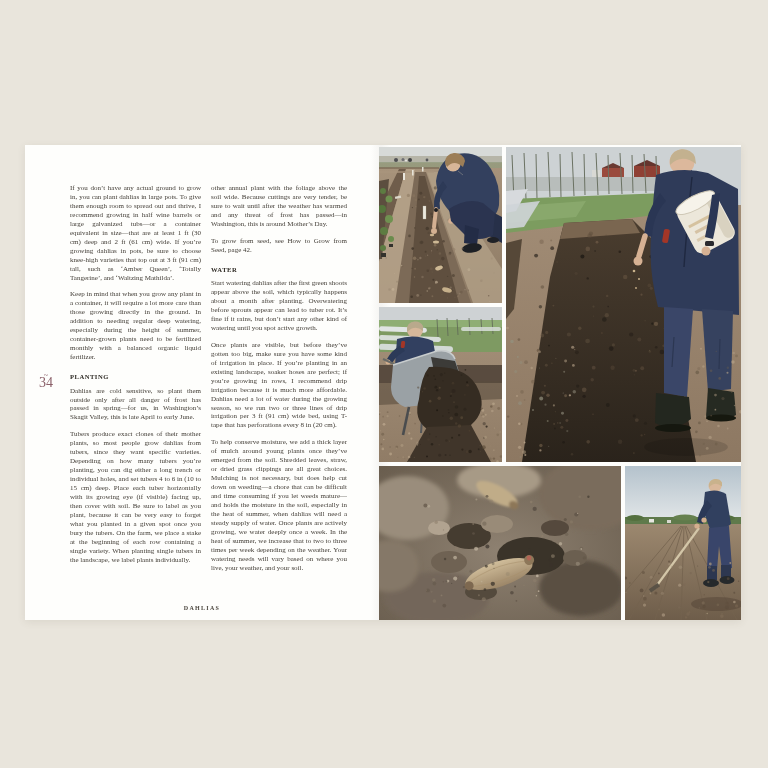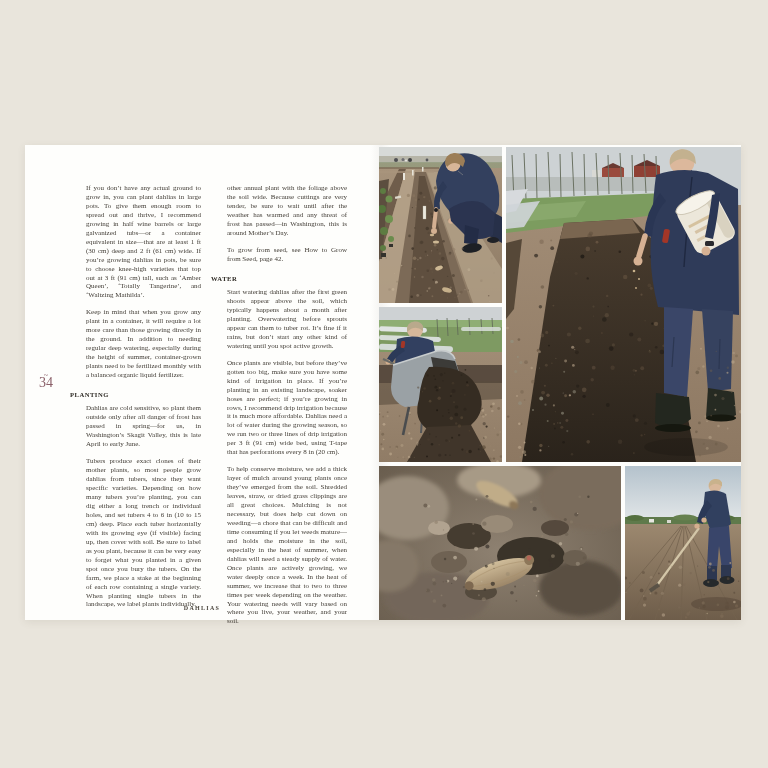--- a/index.html
+++ b/index.html
@@ -22,21 +22,21 @@
   }
   .col{
     position:absolute;top:39px;
     font-size:7px;line-height:1.28;
     color:#413c35;
     text-align:justify;
     hyphens:auto;-webkit-hyphens:auto;
   }
   .col1{left:45px;width:131px;}
   .col2{left:186px;width:136px;}
-  .col p{margin:0 0 8px 16px;}
+  .col p{margin:0 0 8px 0;}
   .col h3{
     margin:11px 0 5px 0;
     font-size:6.6px;font-weight:bold;
     letter-spacing:0.5px;color:#2e2a24;
   }
   .folio{
     position:absolute;left:9px;top:228px;width:24px;
     text-align:center;color:#8a5f68;
   }
   .folio .orn{display:block;font-size:8px;line-height:5px;font-style:italic;}
@@ -73,21 +73,21 @@
       <p>Keep in mind that when you grow any plant in a container, it will require a lot more care than those growing directly in the ground. In addition to needing regular deep watering, especially during the height of summer, container-grown plants need to be fertilized monthly with a balanced organic liquid fertilizer.</p>
       <h3>PLANTING</h3>
       <p>Dahlias are cold sensitive, so plant them outside only after all danger of frost has passed in spring—for us, in Washington’s Skagit Valley, this is late April to early June.</p>
       <p>Tubers produce exact clones of their mother plants, so most people grow dahlias from tubers, since they want specific varieties. Depending on how many tubers you’re planting, you can dig either a long trench or individual holes, and set tubers 4 to 6 in (10 to 15 cm) deep. Place each tuber horizontally with its growing eye (if visible) facing up, then cover with soil. Be sure to label as you plant, because it can be very easy to forget what you planted in a given spot once you bury the tubers. On the farm, we place a stake at the beginning of each row containing a single variety. When planting single tubers in the landscape, we label plants individually.</p>
     </div>
 
     <div class="col col2">
       <p>other annual plant with the foliage above the soil wide. Because cuttings are very tender, be sure to wait until after the weather has warmed and any threat of frost has passed—in Washington, this is around Mother’s Day.</p>
       <p>To grow from seed, see How to Grow from Seed, page 42.</p>
       <h3>WATER</h3>
-      <p>Start watering dahlias after the first green shoots appear above the soil, which typically happens about a month after planting. Overwatering before sprouts appear can them to tuber rot. It’s fine if it rains, but don’t start any other kind of watering until you spot active growth.</p>
+      <p>Start watering dahlias after the first green shoots appear above the soil, which typically happens about a month after planting. Overwatering before sprouts appear can lead to tuber rot. It’s fine if it rains, but don’t start any other kind of watering until you spot active growth.</p>
       <p>Once plants are visible, but before they’ve gotten too big, make sure you have some kind of irrigation in place. If you’re planting in an existing landscape, soaker hoses are perfect; if you’re growing in rows, I recommend drip irrigation because it is much more affordable. Dahlias need a lot of water during the growing season, so we run two or three lines of drip irrigation per 3 ft (91 cm) wide bed, using T-tape that has perforations every 8 in (20 cm).</p>
       <p>To help conserve moisture, we add a thick layer of mulch around young plants once they’ve emerged from the soil. Shredded leaves, straw, or dried grass clippings are all great choices. Mulching is not necessary, but does help cut down on weeding—a chore that can be difficult and time consuming if you let weeds mature—and holds the moisture in the soil, especially in the heat of summer, when dahlias will need a steady supply of water. Once plants are actively growing, we water deeply once a week. In the heat of summer, we increase that to two to three times per week depending on the weather. Your watering needs will vary based on where you live, your weather, and your soil.</p>
     </div>
 
     <div class="footer">DAHLIAS</div>
   </div>
 
   <div class="gutter-shade"></div>
 
   <div class="page-right">

